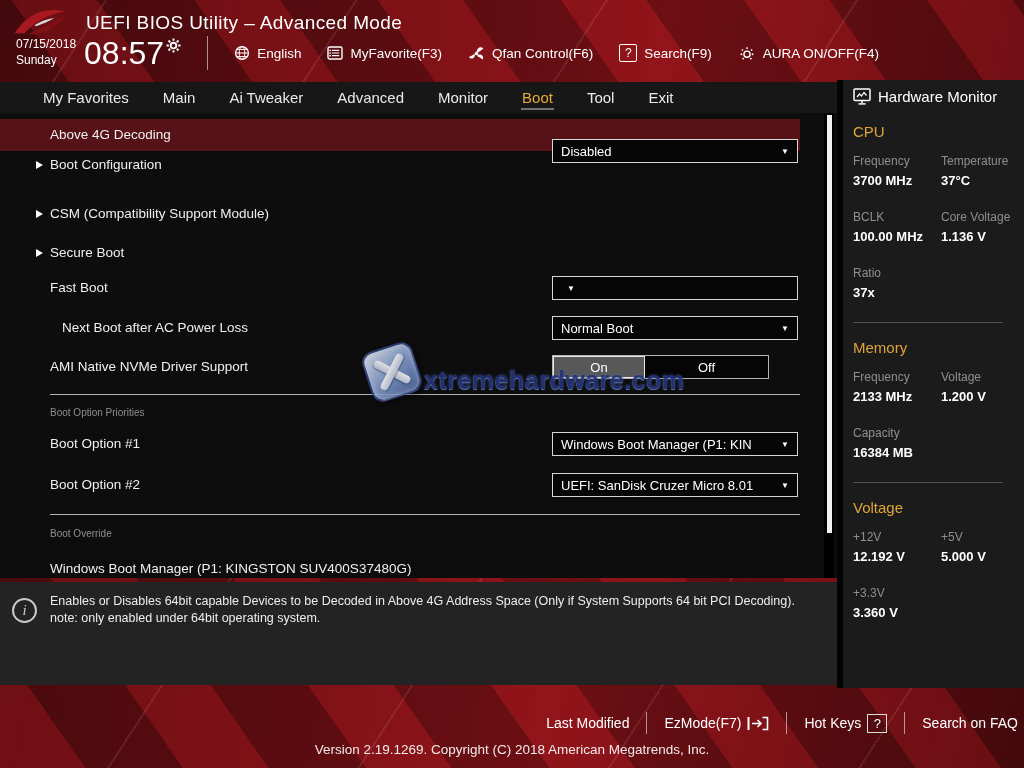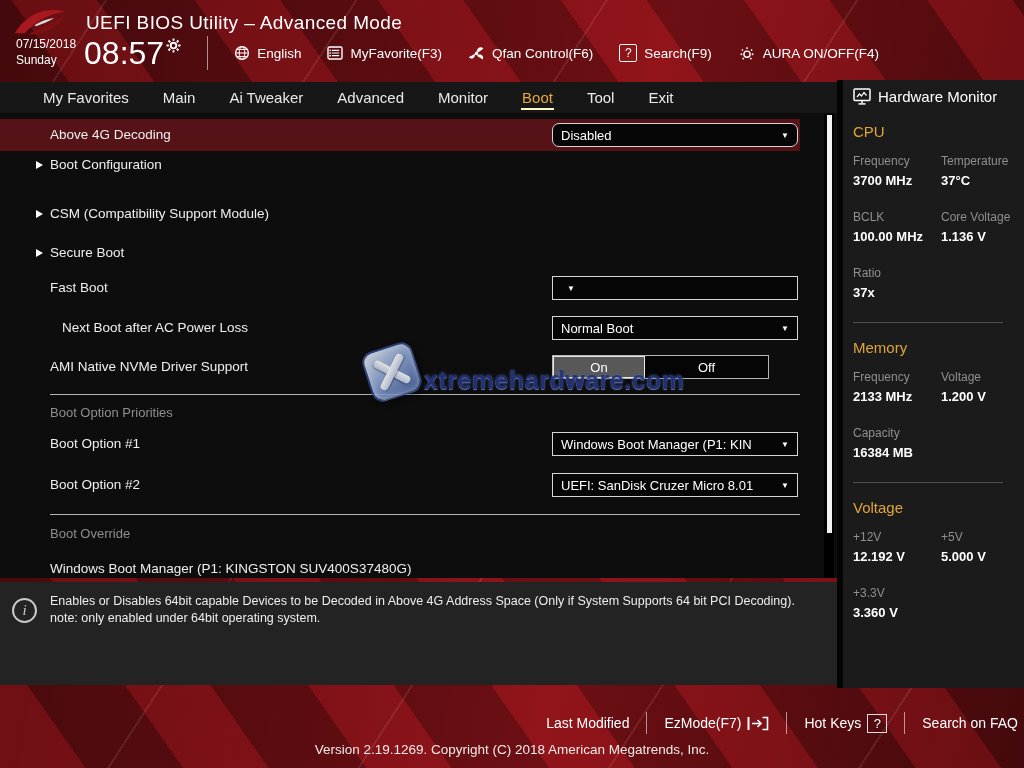--- a/index.html
+++ b/index.html
@@ -22,37 +22,37 @@
   .time-wrap { display:flex; align-items:flex-start; }
   .time { font-size:32px; line-height:34px; }
   .gear { margin-top:2px; margin-left:2px; }
   .vsep { width:1px; height:34px; background:rgba(255,255,255,.55); }
   .menu-item { display:flex; align-items:center; gap:7px; font-size:13.5px; cursor:pointer; white-space:nowrap; }
   .qbox { border:1.5px solid #fff; width:18px; height:18px; display:inline-flex; align-items:center; justify-content:center; font-size:12px; border-radius:2px; }
   
   .tabs { position:absolute; top:82px; left:0; width:957px; height:31px; background:#171717;
           display:flex; align-items:center; gap:32px; padding-left:42px; font-size:15px; color:#eaeaea; }
   .tab { cursor:pointer; padding:4px 1px; }
-  .tab.active { color:#e7ab3c; border-bottom:2px solid #fef9c3; padding-bottom:2px; }
+  .tab.active { color:#e7ab3c; border-bottom:2px solid #737373; padding-bottom:2px; }
   
   .content { position:absolute; top:113px; left:0; width:837px; height:465px; background:#0d0d0d; color:#efefef; }
   .crow { position:absolute; left:0; width:100%; height:24px; }
   .lbl { position:absolute; left:50px; top:0; line-height:24px; font-size:13.5px; white-space:nowrap; }
   .row-above4g { top:6px; height:32px; width:800px; background:#551217; }
   .row-above4g .lbl { line-height:32px; }
-  .row-above4g .dd { top:4px;border-radius:7px; }
+  .row-above4g .dd { top:20px; }
   .dd { position:absolute; left:552px; top:0; width:246px; height:24px; background:#060606;
         border:1px solid #d6d6d6; color:#fff; font-size:13px; display:flex; align-items:center;
         padding:0 8px; cursor:pointer; }
   .dd-label { flex:1; white-space:nowrap; overflow:hidden; }
   .dd-arrow { font-size:8px; margin-left:6px; color:#fff; }
   .subrow { cursor:pointer; }
   .subrow .tri { position:absolute; left:36px; top:8px; width:0; height:0;
                  border-left:7px solid #fff; border-top:4.5px solid transparent; border-bottom:4.5px solid transparent; }
-  .sect-head { position:absolute; left:50px; width:100%; color:#8f8f8f; font-size:13px; line-height:18px; }
+  .sect-head { position:absolute; left:50px; width:100%; color:#8f8f8f; font-size:10px; line-height:18px; }
   .sep { position:absolute; left:50px; width:750px; height:1px; background:#b3b3b3; }
   .toggle { position:absolute; left:552px; top:0; width:217px; height:24px; border:1px solid #b5b5b5;
             display:flex; background:#050505; font-size:13px; }
   .toggle-opt { display:flex; align-items:center; justify-content:center; color:#fff; cursor:pointer; }
   .toggle-on { width:92px; background:#585858; border:1px solid #e8e8e8; }
   .toggle-off { flex:1; }
   
   .scroll-track { position:absolute; left:824px; top:113px; width:10px; height:465px; background:#000; }
   .scroll-thumb { position:absolute; left:827px; top:115px; width:5px; height:418px; background:#f2f2f2; }
   .panel-gap { position:absolute; left:837px; top:80px; width:6px; height:608px; background:#040404; }

